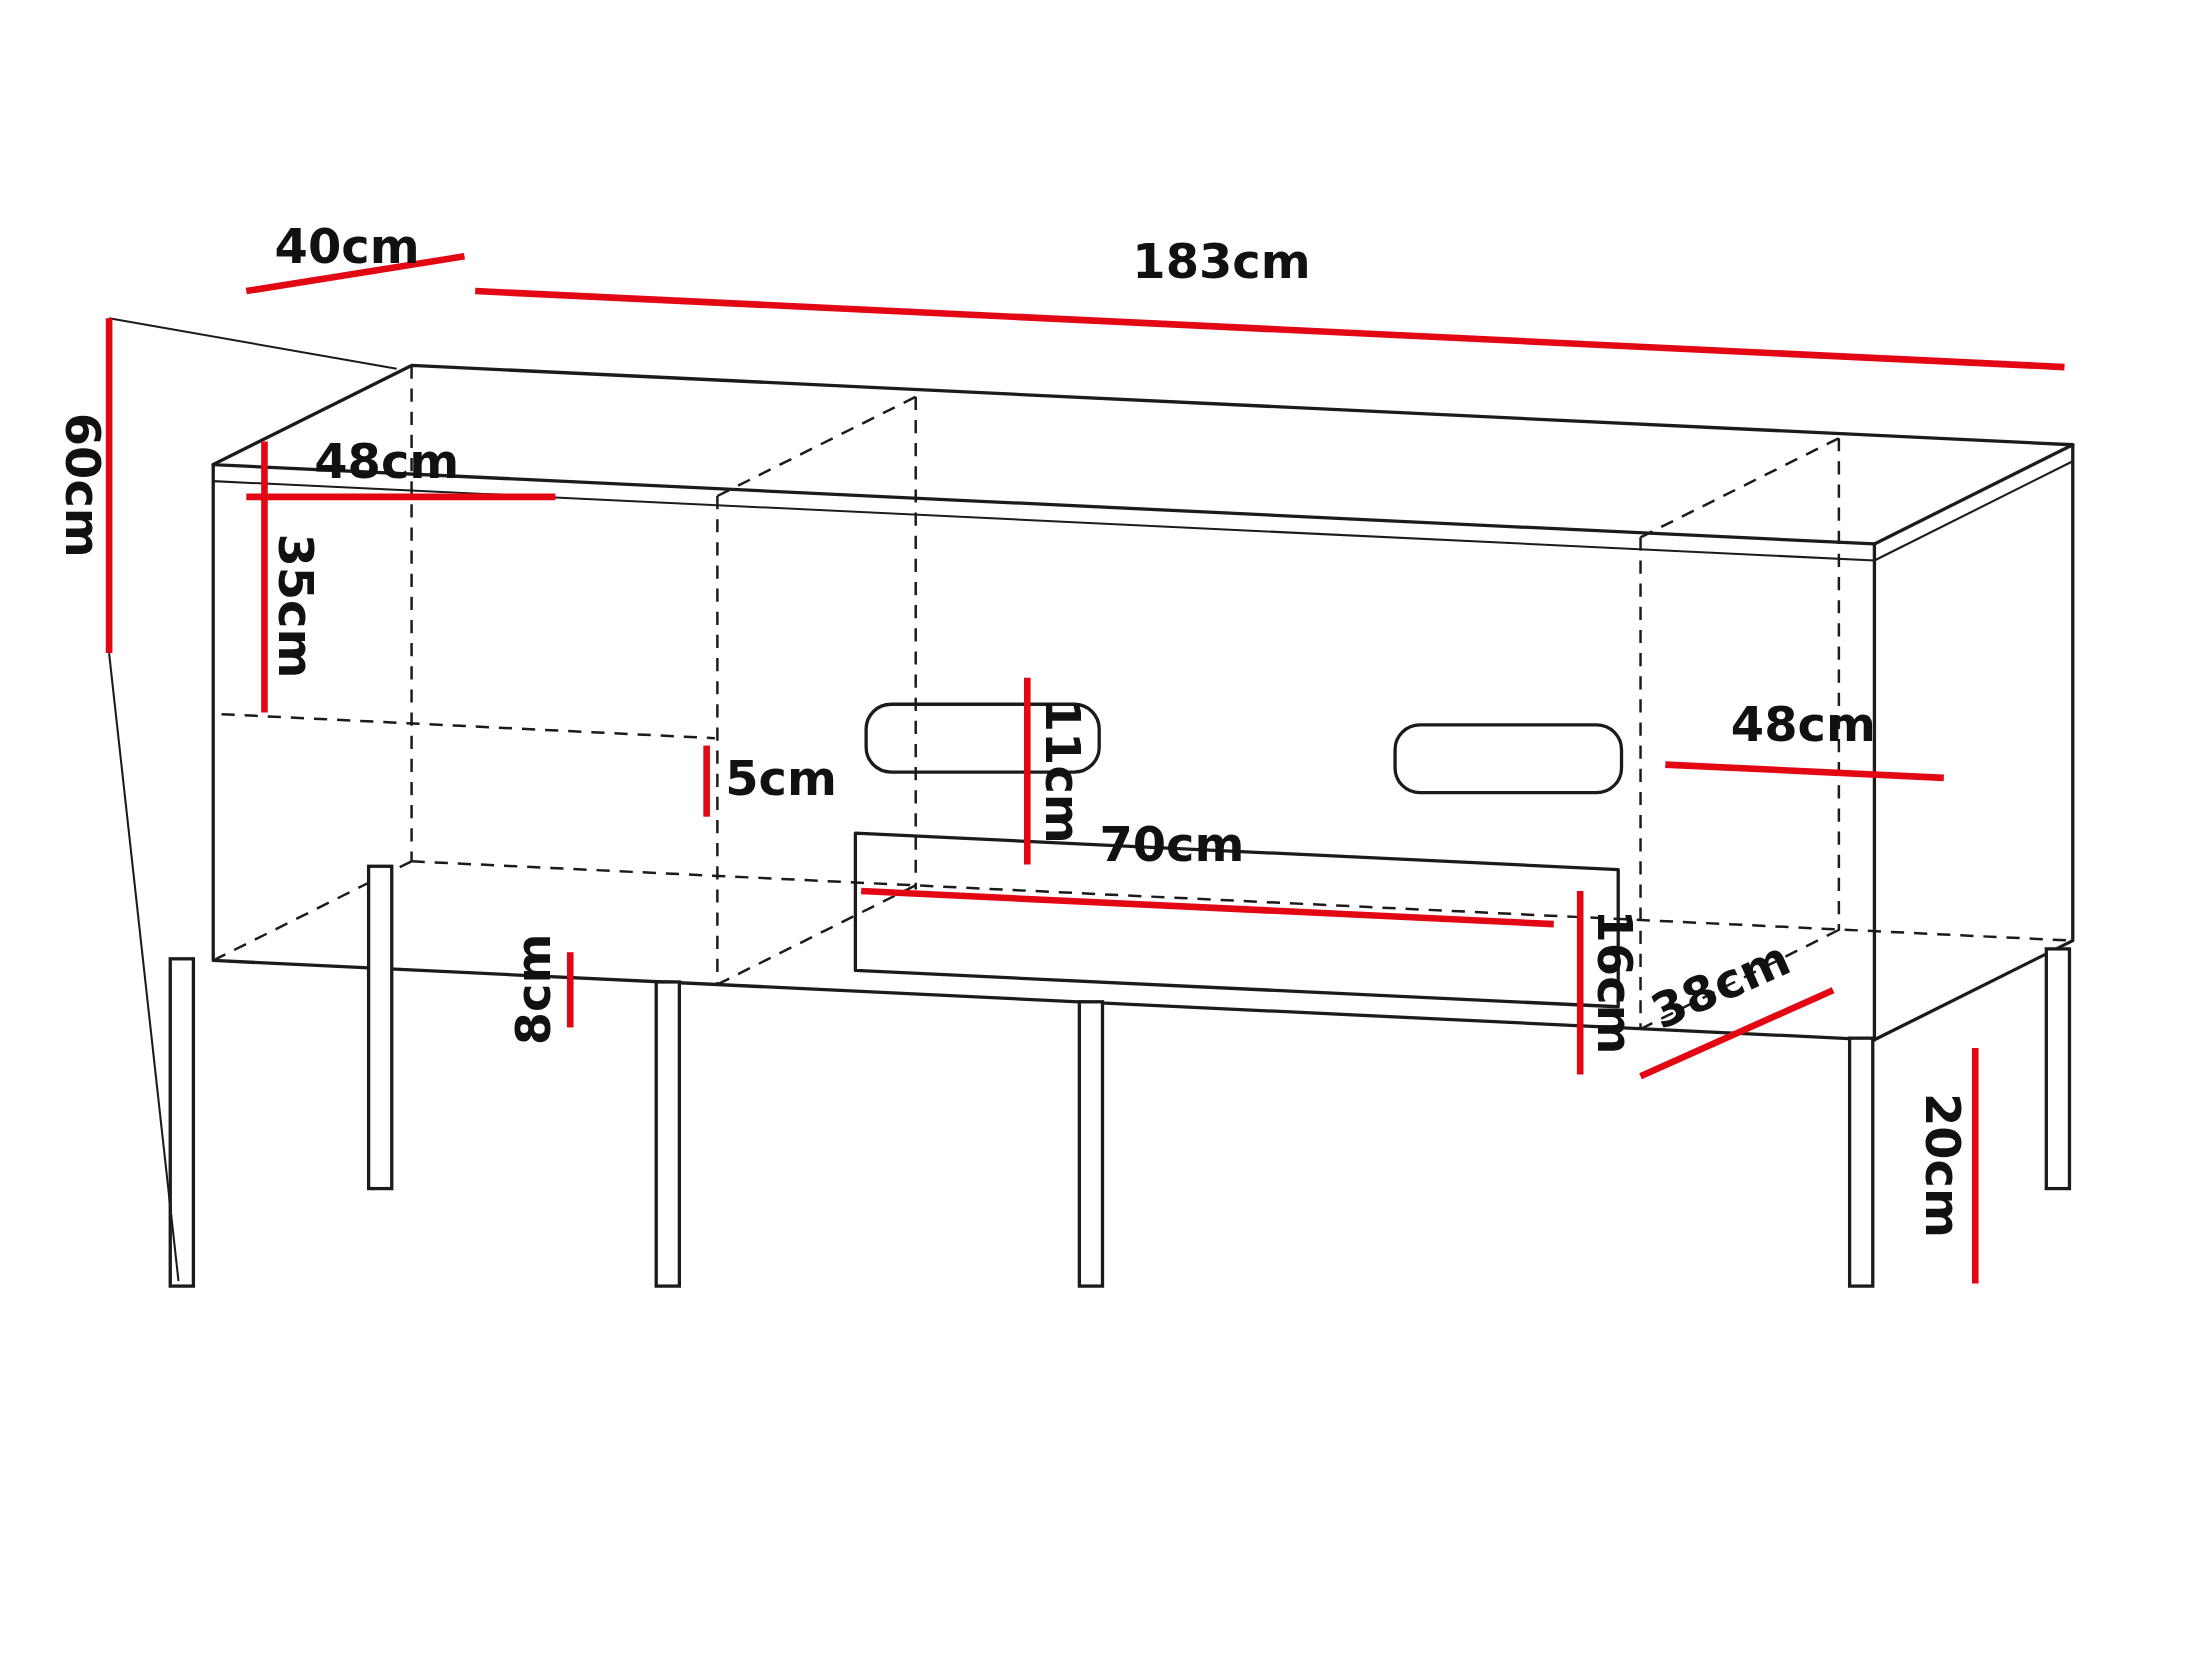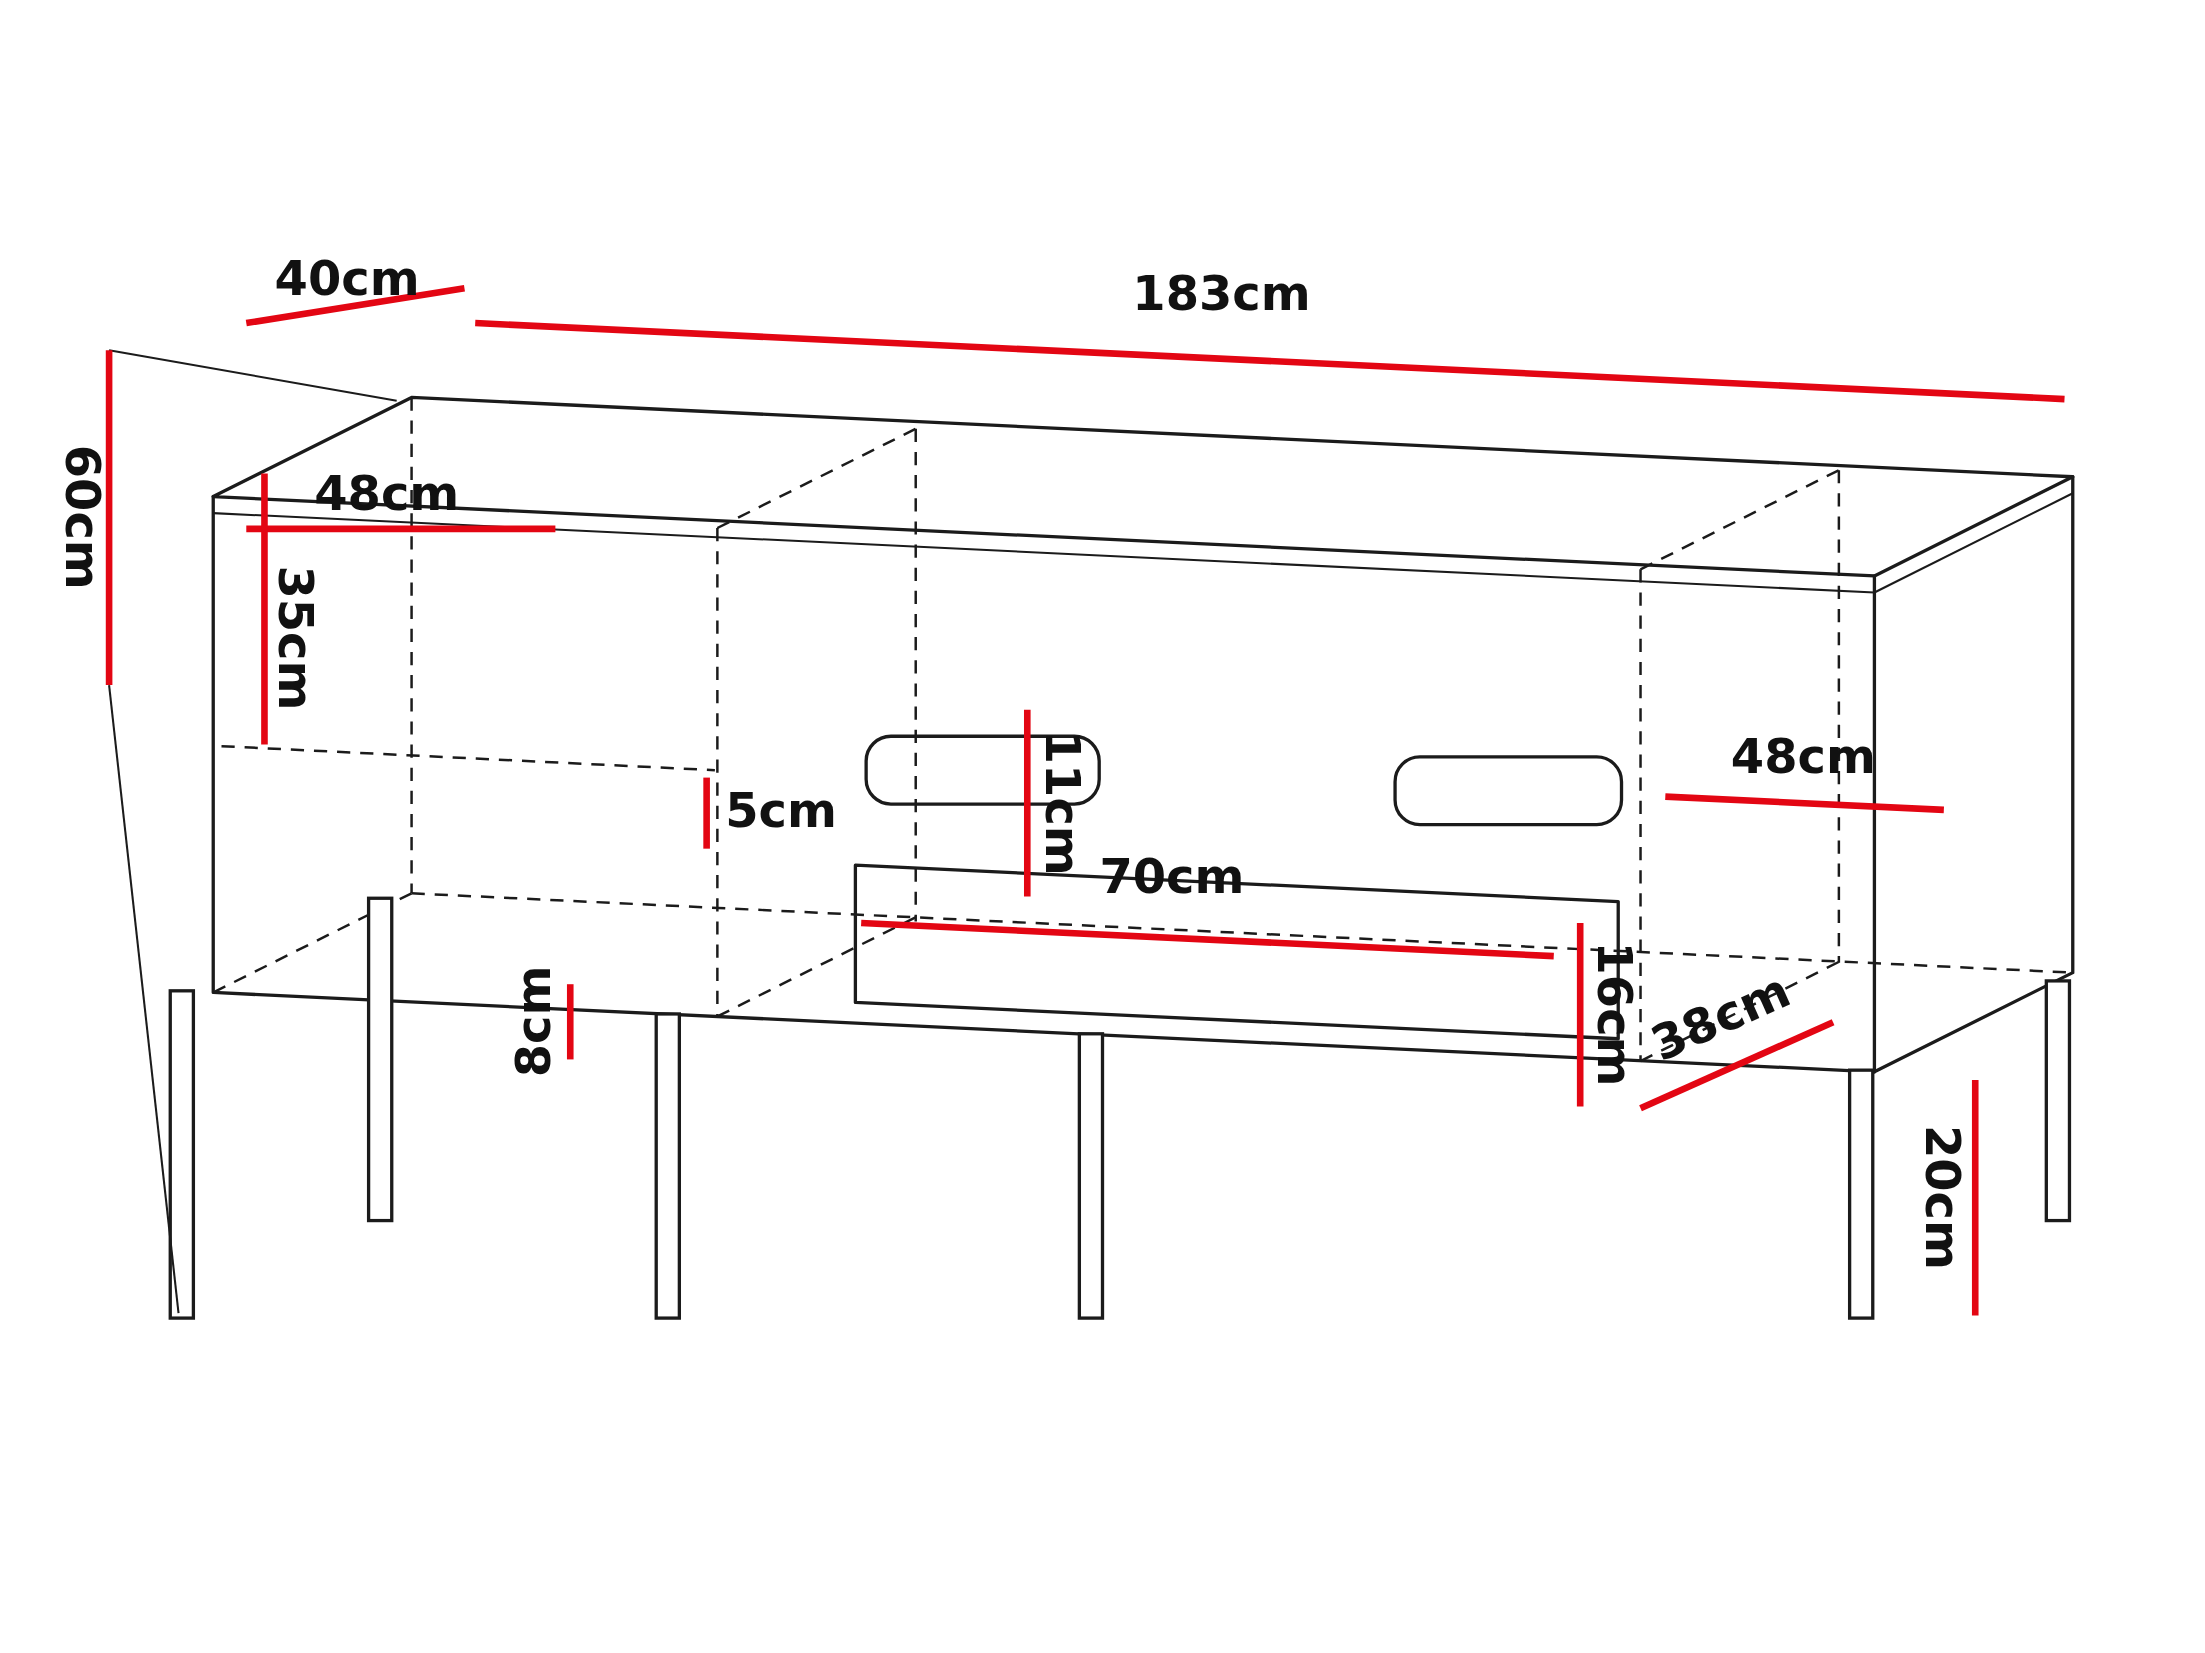--- a/index.html
+++ b/index.html
@@ -6,21 +6,20 @@
     margin: 0;
     padding: 0;
     background: #ffffff;
   }
   .stage {
     width: 2205px;
     height: 1460px;
     background: #ffffff;
     position: relative;
     overflow: hidden;
-    margin-top: 32px;
   }
   svg { display: block; }
   .outline   { stroke: #1b1b1b; stroke-width: 4; fill: none; stroke-linejoin: round; stroke-linecap: round; }
   .thin      { stroke: #1b1b1b; stroke-width: 2.5; fill: none; }
   .hidden-e  { stroke: #1b1b1b; stroke-width: 3; fill: none; stroke-dasharray: 16 12; }
   .leg       { stroke: #1b1b1b; stroke-width: 4; fill: #ffffff; }
   .dim       { stroke: #e30613; stroke-width: 8; fill: none; stroke-linecap: butt; }
   .lbl {
     font-family: "DejaVu Sans", "Liberation Sans", sans-serif;
     font-weight: 700;

